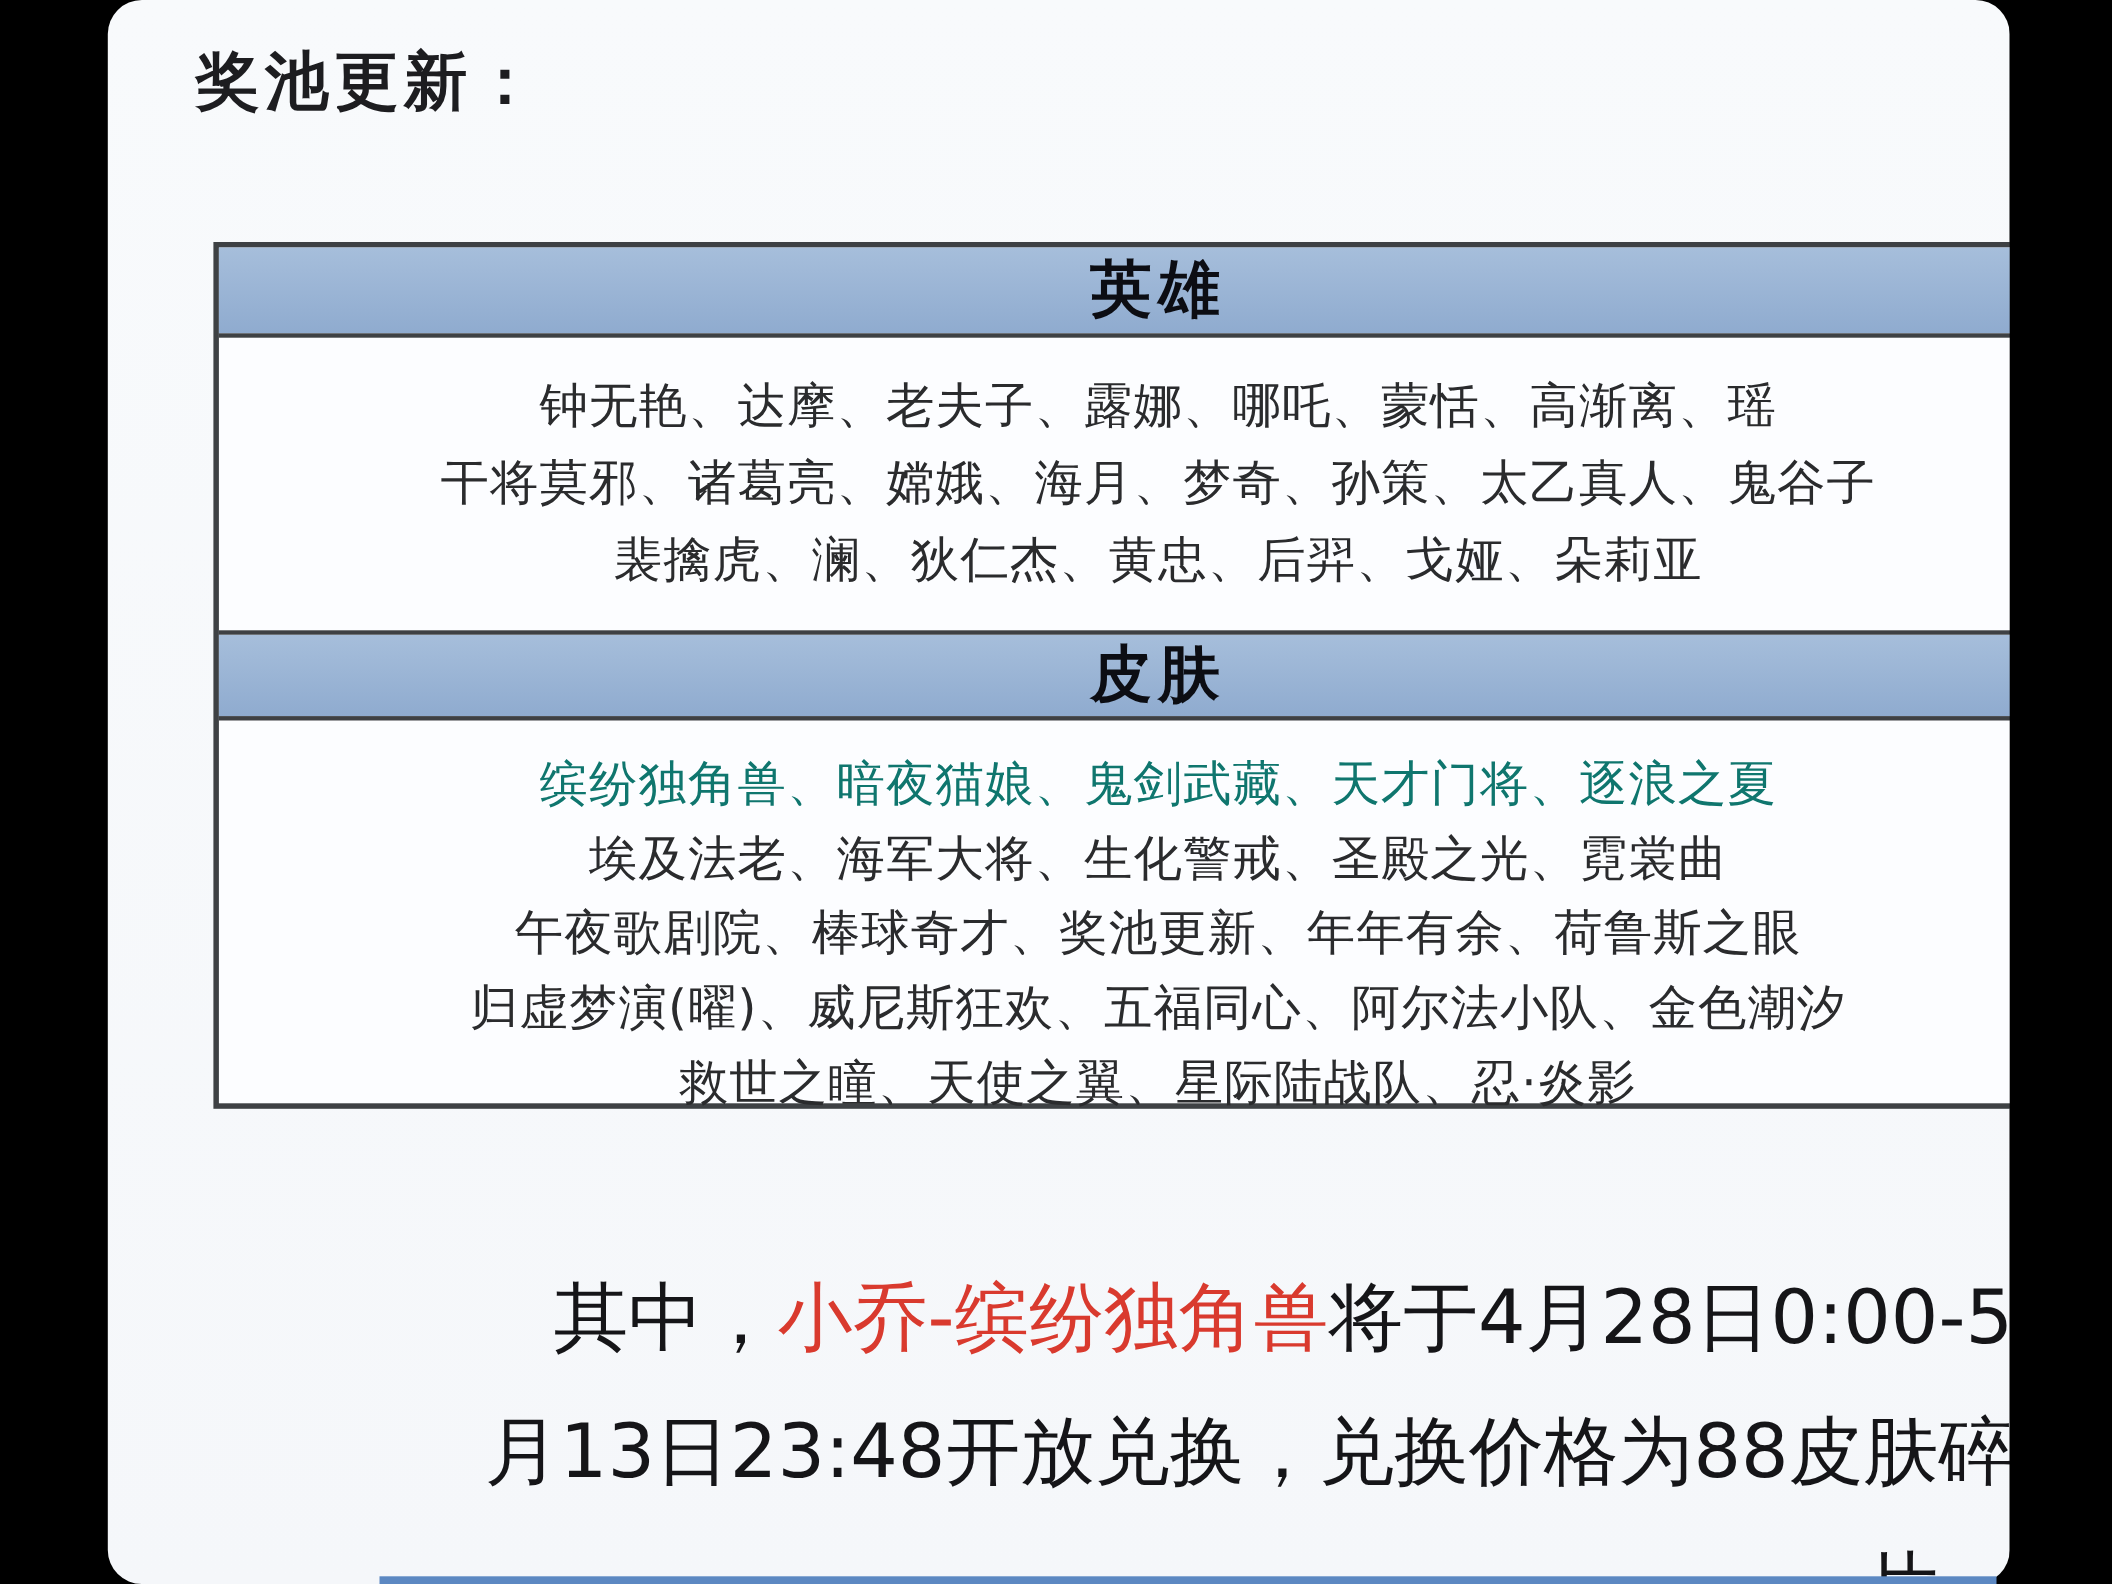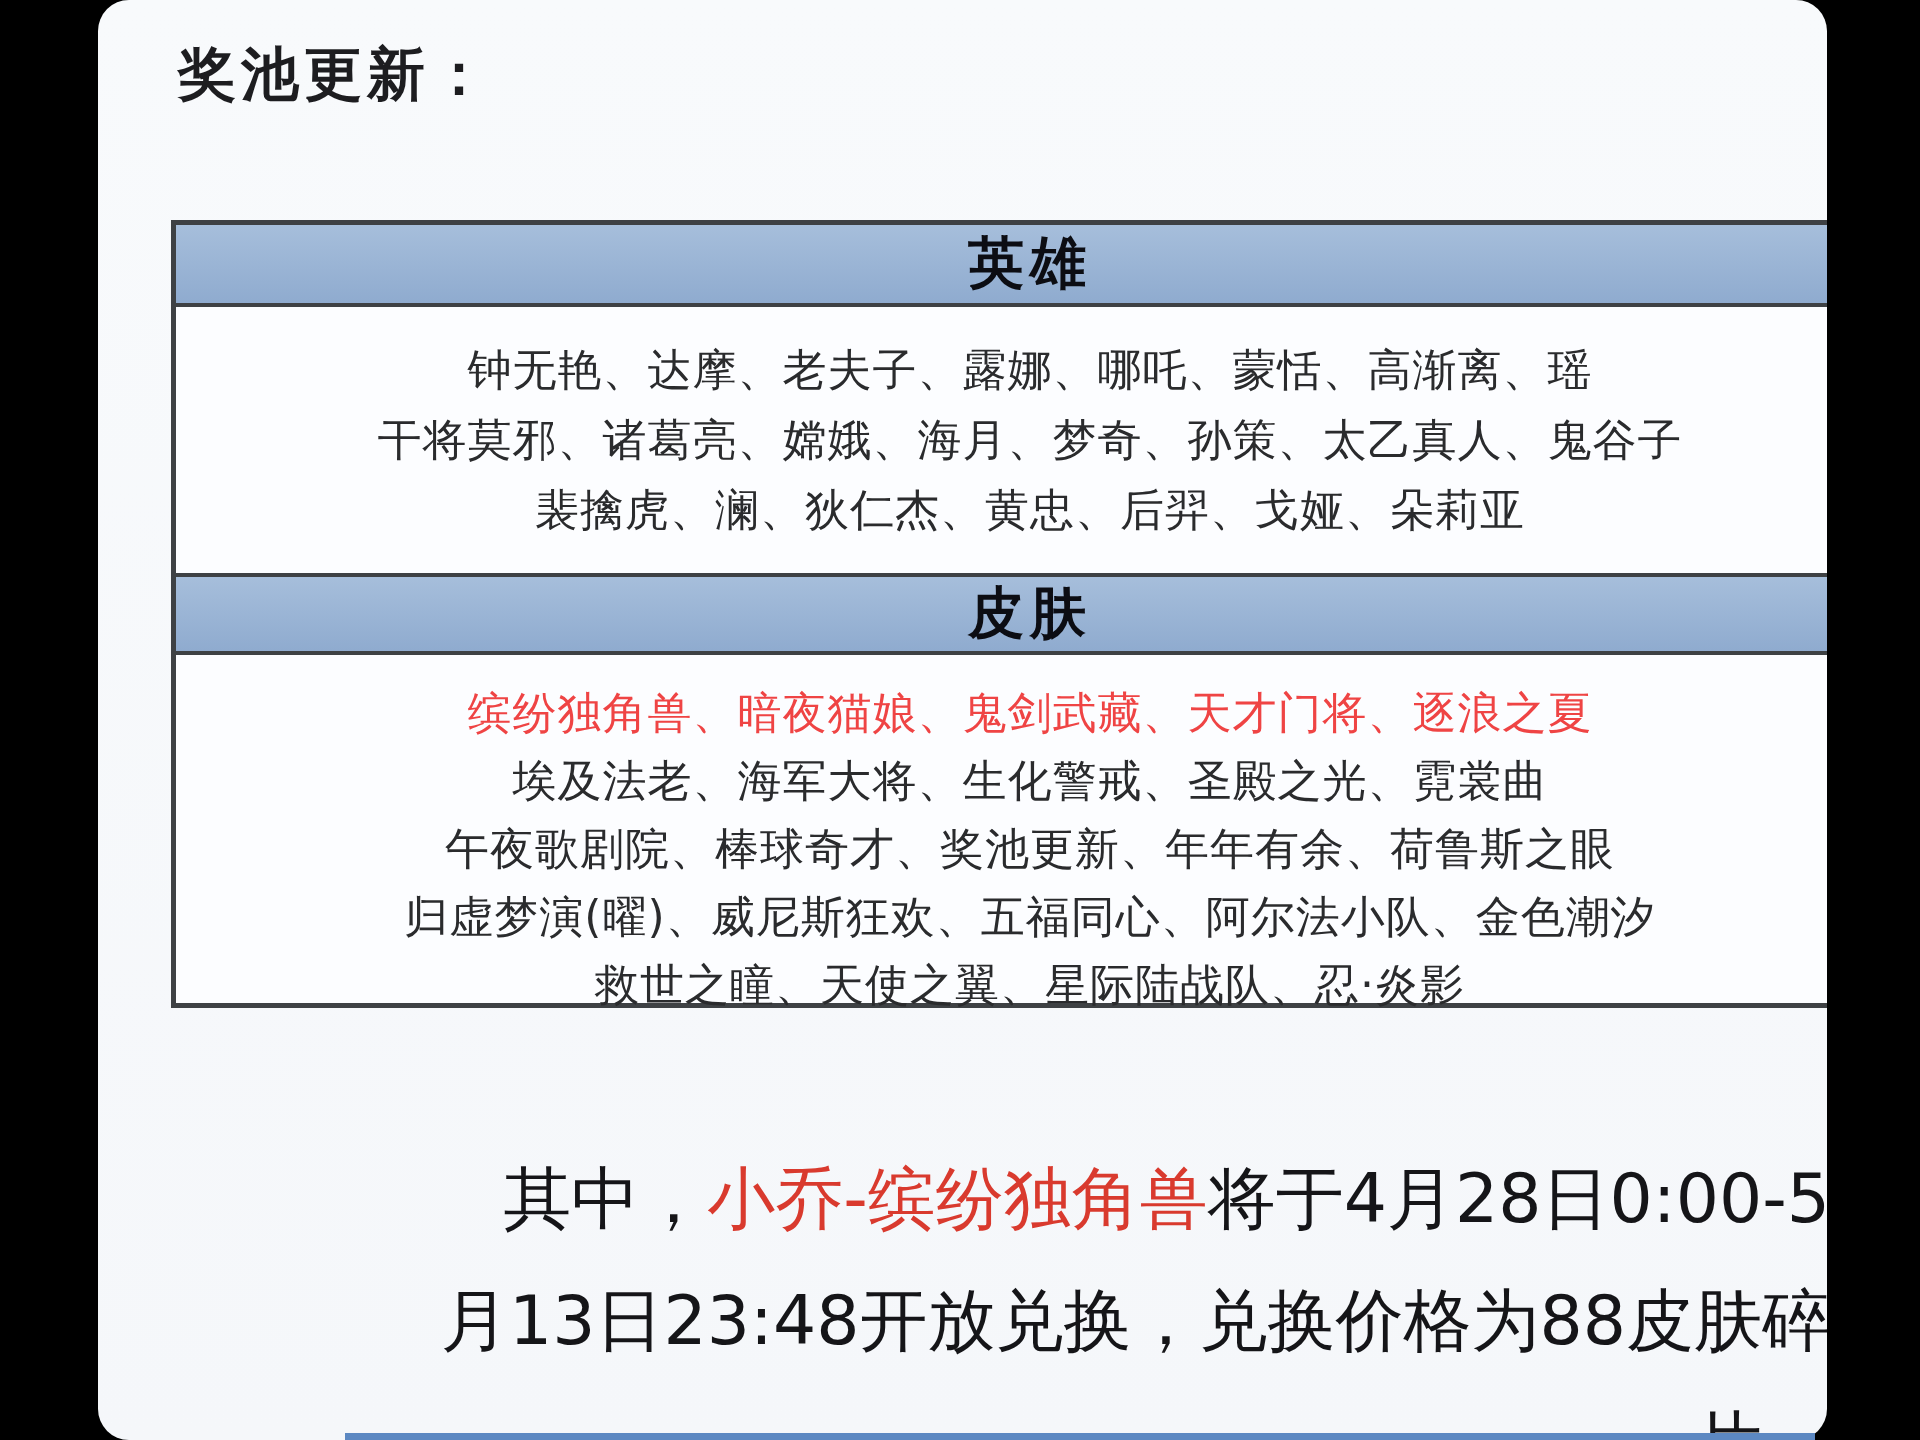--- a/index.html
+++ b/index.html
@@ -17,38 +17,38 @@
     background:linear-gradient(180deg,#f8fafc 0%,#f5f7fa 100%);
     border-radius:31px;
   }
 
   .title {
     position:absolute; left:80px; top:36px;
     font-size:58px; font-weight:600; color:#1d1d20; letter-spacing:5px;
   }
 
   .prize-table {
-    position:absolute; left:73px; top:220px; width:1718px;
+    position:absolute; left:96px; top:220px; width:1718px;
     border:5px solid #3e4144; background:#fcfdff;
   }
   .band {
     height:82px; display:flex; align-items:center; justify-content:center;
     background:linear-gradient(180deg,#a6bedb 0%,#8fabcf 100%);
     font-size:56px; font-weight:700; color:#0c0d13; letter-spacing:6px;
     border-bottom:4px solid #3e4144;
   }
   .band.mid { border-top:4px solid #3e4144; }
   .cells {
     display:flex; flex-direction:column; justify-content:center;
     text-align:center; color:#2a2b2d; letter-spacing:1px;
   }
   .cells.heroes { height:266px; font-size:44px; line-height:70px; }
   .cells.skins  { height:348px; font-size:44px; line-height:68px; }
   .row { white-space:nowrap; }
-  .row.highlight { color:#ef4444;margin-top:39px; }
+  .row.highlight { color:#0f766e;margin-top:39px; }
 
   .footer {
     position:absolute; left:52px; top:1138px; width:1680px;
     font-size:68px; line-height:122px; color:#151518;
   }
   .fl { display:block; white-space:nowrap;text-align:right; }
   .red { color:#d93a2e; }
 
   .bottom-line {
     position:absolute; left:247px; bottom:0; width:1470px; height:7px;

